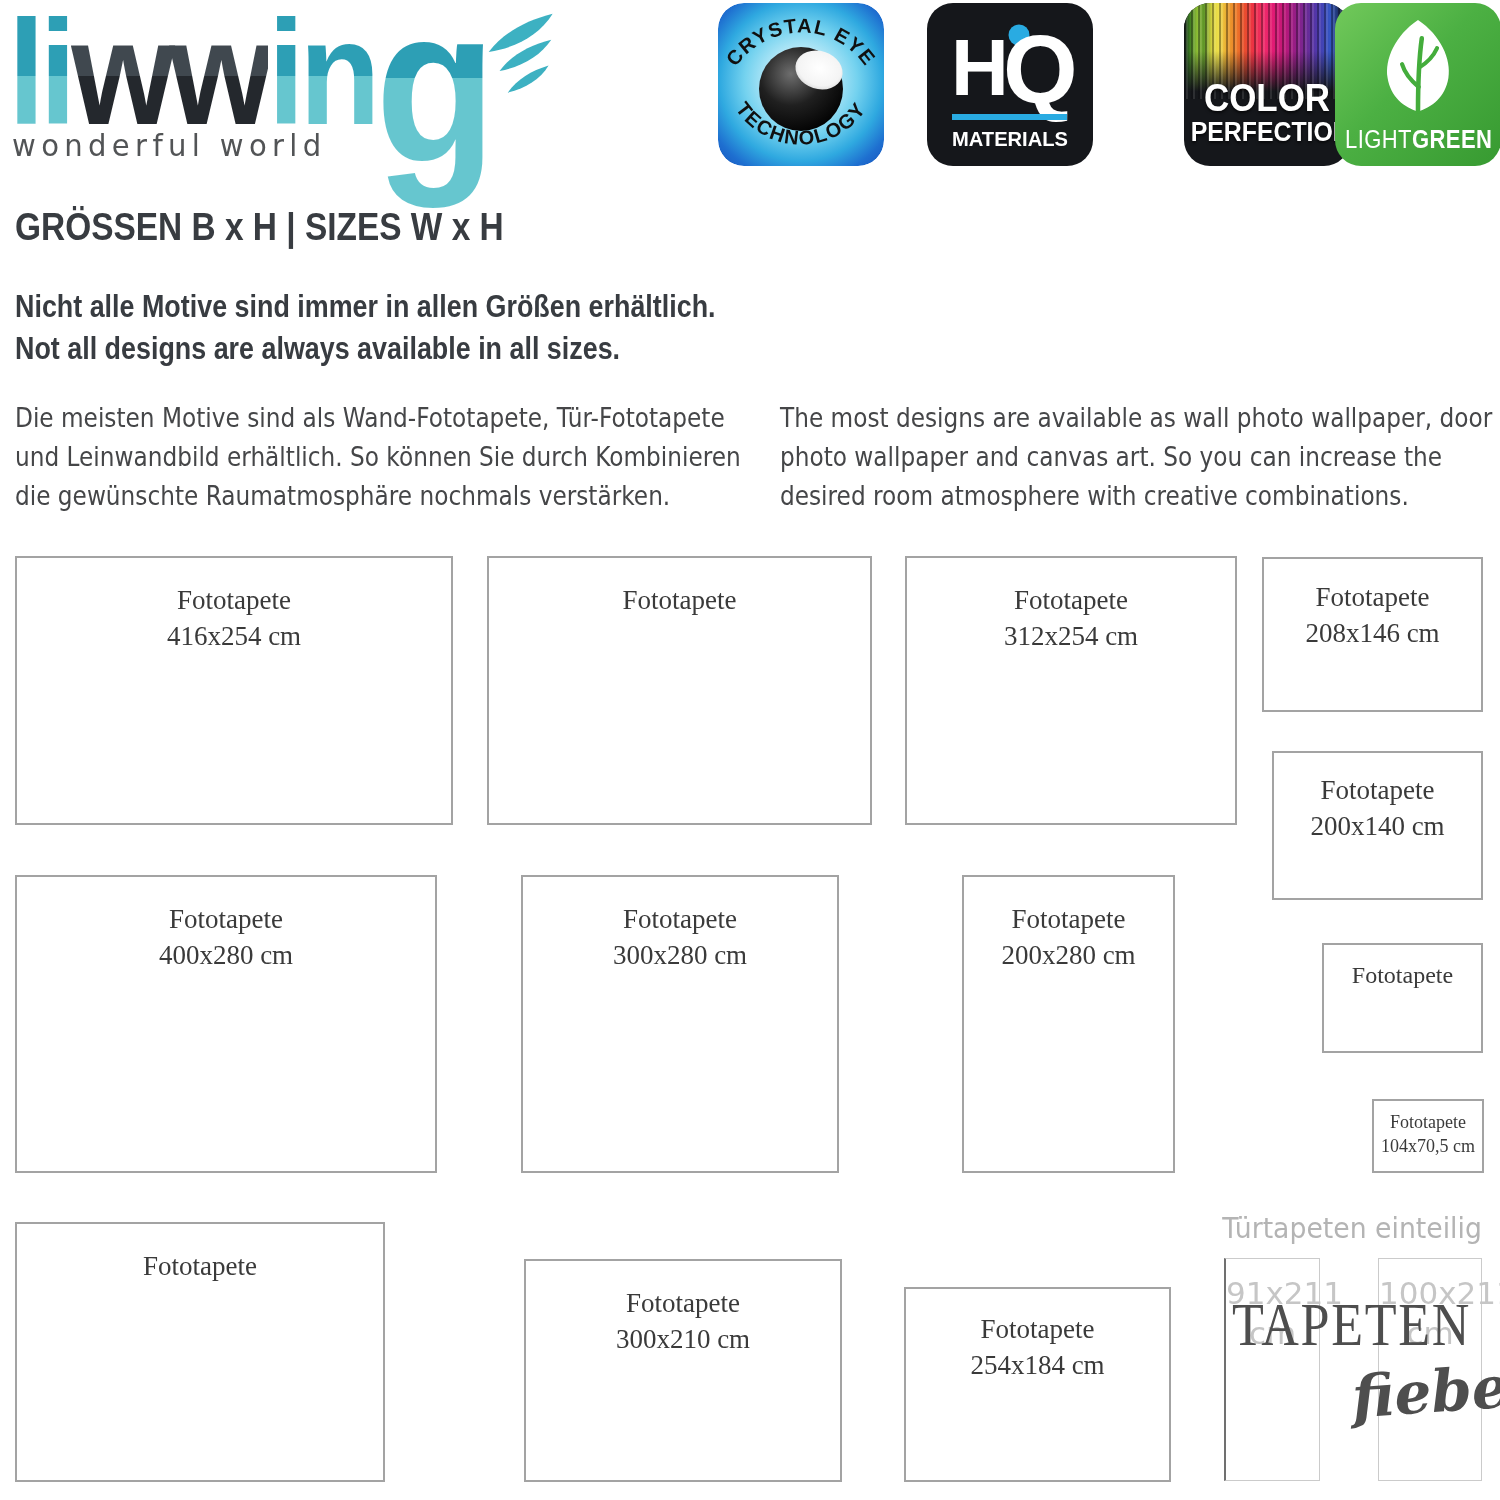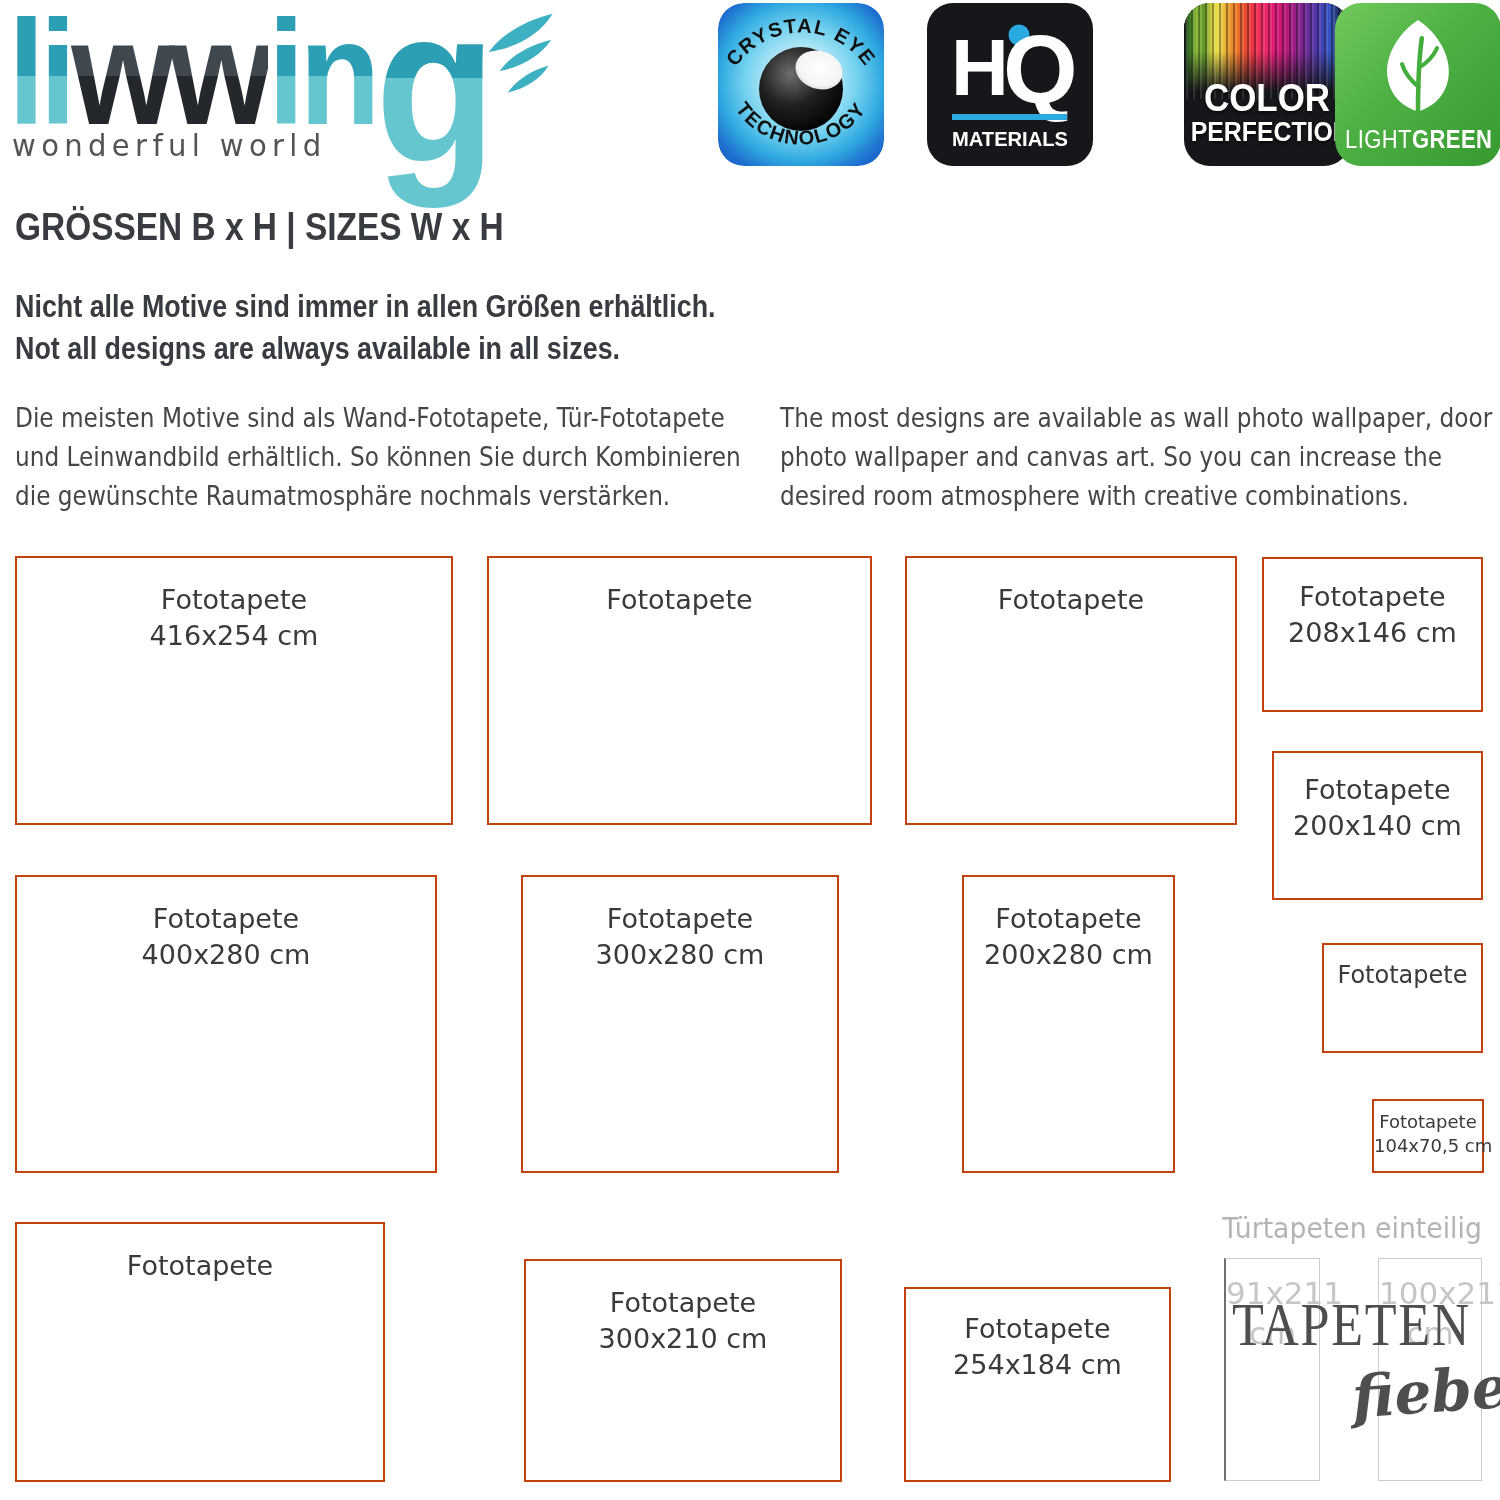--- a/index.html
+++ b/index.html
@@ -59,22 +59,22 @@
       transform:scaleX(0.88);transform-origin:top left;letter-spacing:0;}
   .notice{position:absolute;left:15px;font-family:"Liberation Sans",sans-serif;font-weight:bold;
       font-size:32px;color:#383c41;white-space:nowrap;transform:scaleX(0.84);transform-origin:top left;}
   .notice.de{top:288px;} .notice.en{top:330px;}
   .para-line{position:absolute;font-size:27px;color:#454648;white-space:nowrap;
       transform:scaleX(0.86);transform-origin:top left;}
   .pde{left:15px;} .pen{left:780px;}
   .pl1{top:402px;} .pl2{top:441px;} .pl3{top:480px;}
 
   
-  .sbox{position:absolute;border:2px solid #c2410c;background:#fff;box-sizing:border-box;
-        text-align:center;color:#3a3a3a;font-size:27px;line-height:36px;padding-top:24px;}
+  .sbox{position:absolute;border:2px solid #a3a3a3;background:#fff;box-sizing:border-box;
+        text-align:center;color:#3a3a3a;font-size:27px;line-height:36px;padding-top:24px;font-family:Liberation Serif, serif;}
   .pos-a{left:15px;top:556px;width:438px;height:269px;}
   .pos-b{left:487px;top:556px;width:385px;height:269px;}
   .pos-c{left:905px;top:556px;width:332px;height:269px;}
   .pos-d{left:1262px;top:557px;width:221px;height:155px;padding-top:20px;}
   .pos-e{left:1272px;top:751px;width:211px;height:149px;padding-top:19px;}
   .pos-f{left:15px;top:875px;width:422px;height:298px;}
   .pos-g{left:521px;top:875px;width:318px;height:298px;}
   .pos-h{left:962px;top:875px;width:213px;height:298px;}
   .pos-i{left:1322px;top:943px;width:161px;height:110px;font-size:24px;line-height:31px;padding-top:15px;}
   .pos-j{left:1372px;top:1099px;width:112px;height:74px;font-size:18px;line-height:24px;padding-top:9px;white-space:nowrap;}
@@ -191,20 +191,21 @@
 
   <div class="sbox pos-a">
     <div>Fototapete</div>
     <div>416x254 cm</div>
   </div>
   <div class="sbox pos-b">
     <div>Fototapete</div>
   </div>
   <div class="sbox pos-c">
     <div>Fototapete</div>
+    <div>312x254 cm</div>
   </div>
   <div class="sbox pos-d">
     <div>Fototapete</div>
     <div>208x146 cm</div>
   </div>
   <div class="sbox pos-e">
     <div>Fototapete</div>
     <div>200x140 cm</div>
   </div>
   <div class="sbox pos-f">

